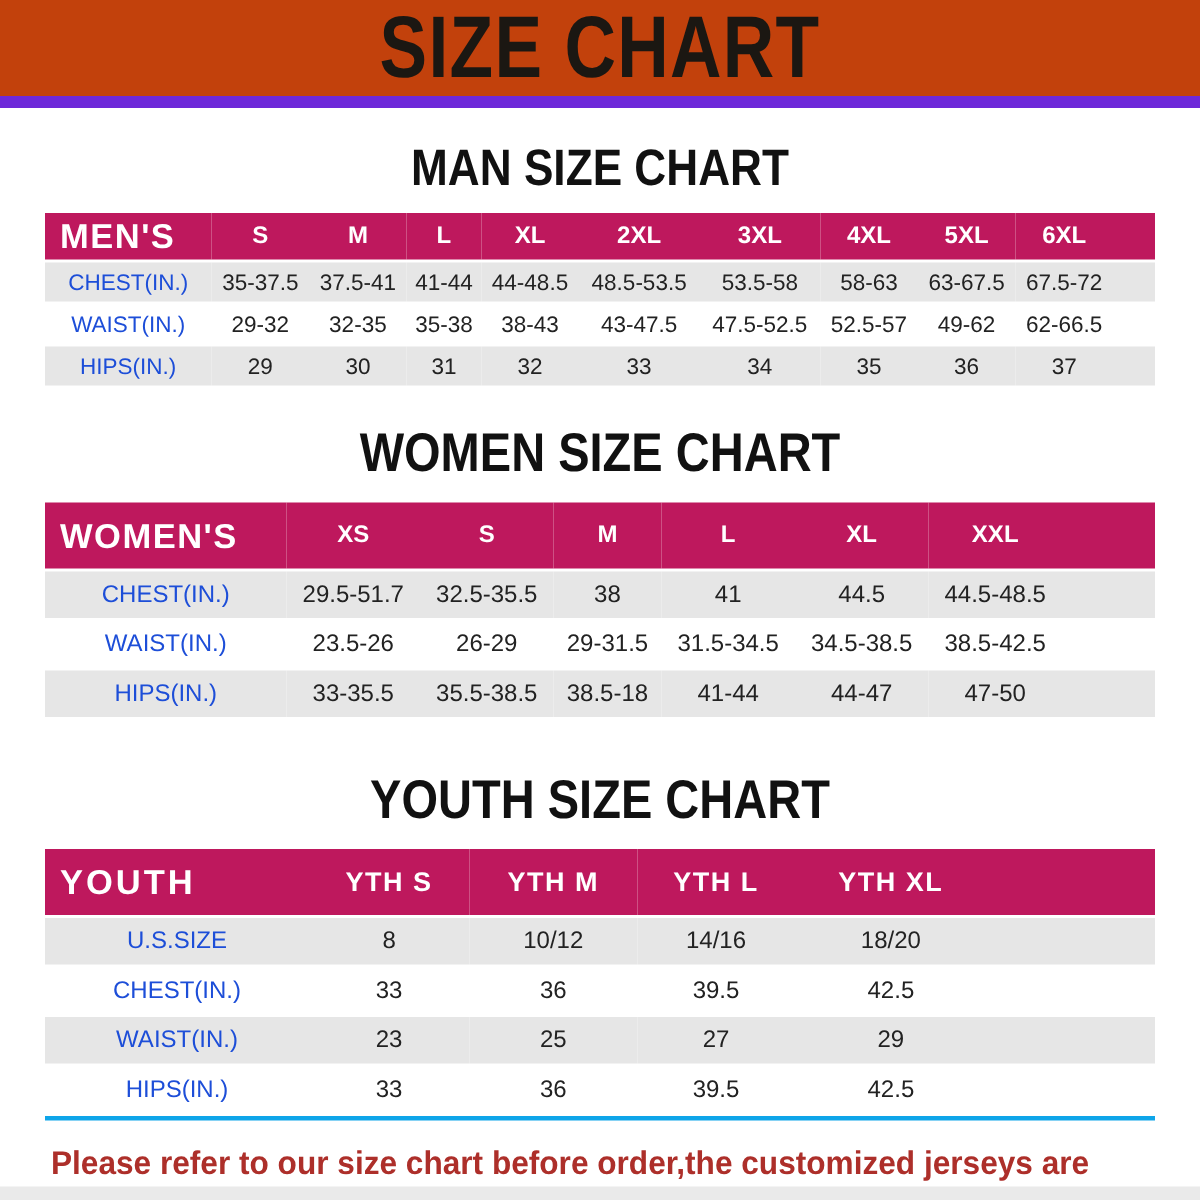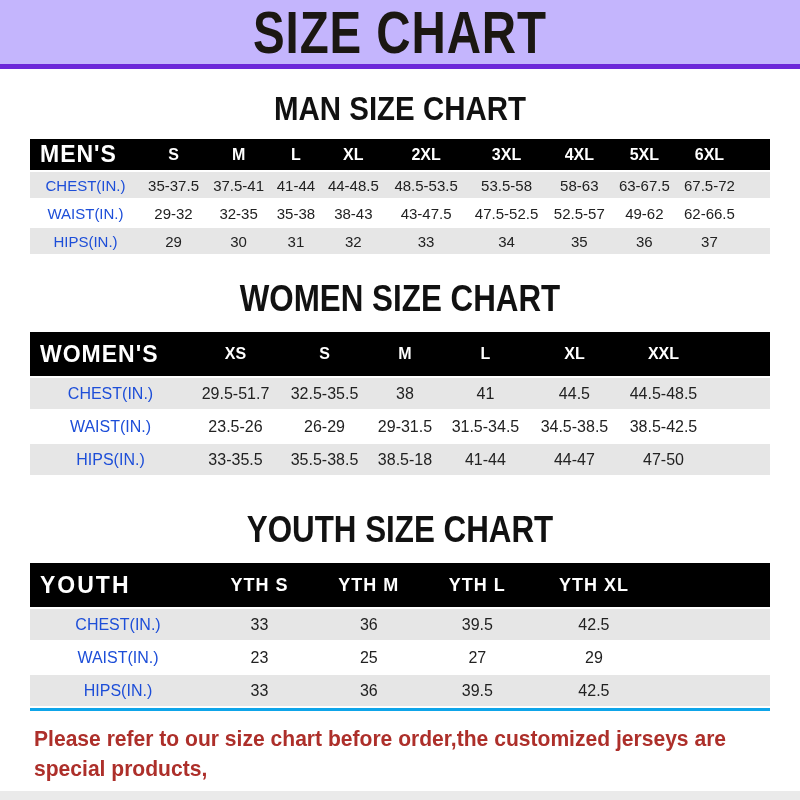--- a/index.html
+++ b/index.html
@@ -3,42 +3,42 @@
 <meta charset="utf-8">
 <style>
   html,body{margin:0;padding:0;}
   body{
     width:800px;height:800px;position:relative;overflow:hidden;
     background:#ffffff;
     font-family:"Liberation Sans","DejaVu Sans",sans-serif;
   }
   
   .banner{
-    height:64px;background:#c4b5fd;border-bottom:5px solid #6d28d9;
+    height:64px;background:#c2410c;border-bottom:8px solid #6d28d9;
     display:flex;align-items:center;justify-content:center;
   }
   .banner h1{
     margin:0;font-size:54px;font-weight:bold;color:#1b1712;
     letter-spacing:1px;display:inline-block;transform:scale(.88,1.08);
     white-space:nowrap;line-height:1;
   }
   
   .section-title{
     text-align:center;font-weight:bold;color:#111;margin:0;
     line-height:1;transform:scale(.95,1.1);
   }
   #title-man{font-size:31px;margin:24px 0 13px;}
   #title-women{font-size:33px;margin:26px 0 15px;}
   #title-youth{font-size:33px;margin:36px 0 15px;}
   
   table{
     width:740px;margin:0 auto;border-collapse:separate;border-spacing:0 2px;
     table-layout:auto;
   }
-  thead tr{background:#000000;}
+  thead tr{background:#be185d;}
   thead th{color:#ffffff;font-weight:bold;text-align:center;white-space:nowrap;}
   thead th.lbl{text-align:left;padding-left:10px;letter-spacing:1px;}
   tbody tr:nth-child(odd){background:#e6e6e6;}
   tbody tr:nth-child(even){background:#ffffff;}
   tbody td{text-align:center;color:#222;white-space:nowrap;}
   tbody td.lbl{color:#1d4ed8;}
   
   .t-men thead th{height:29px;font-size:16px;}
   .t-men thead th.lbl{font-size:23px;}
   .t-men tbody td{height:24px;font-size:15px;}
@@ -192,20 +192,28 @@
       <th class="lbl">YOUTH</th>
       <th>YTH S</th>
       <th>YTH M</th>
       <th>YTH L</th>
       <th>YTH XL</th>
       <th class="sp"></th>
     </tr>
   </thead>
   <tbody>
     <tr>
+      <td class="lbl">U.S.SIZE</td>
+      <td>8</td>
+      <td>10/12</td>
+      <td>14/16</td>
+      <td>18/20</td>
+      <td class="sp"></td>
+    </tr>
+    <tr>
       <td class="lbl">CHEST(IN.)</td>
       <td>33</td>
       <td>36</td>
       <td>39.5</td>
       <td>42.5</td>
       <td class="sp"></td>
     </tr>
     <tr>
       <td class="lbl">WAIST(IN.)</td>
       <td>23</td>

